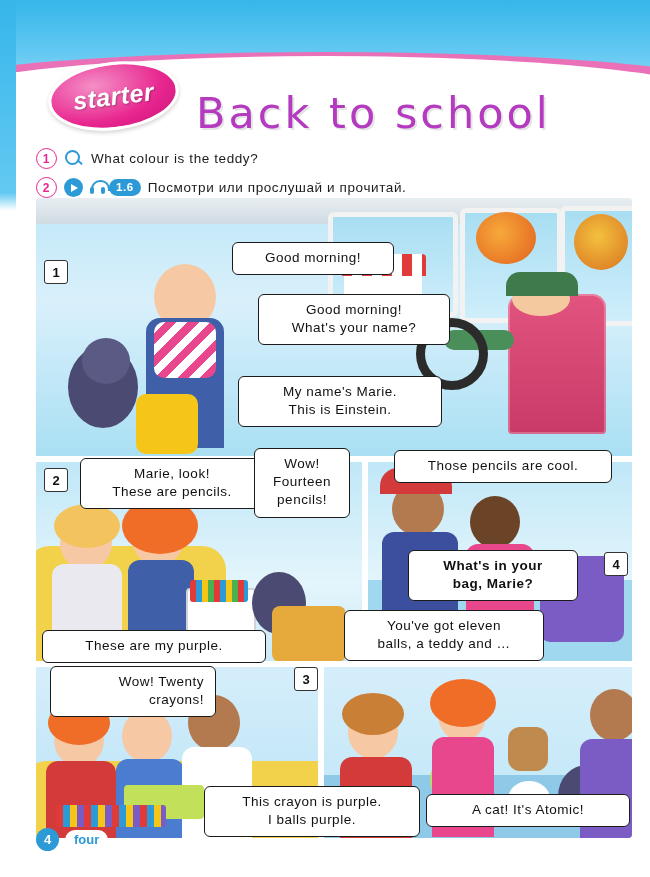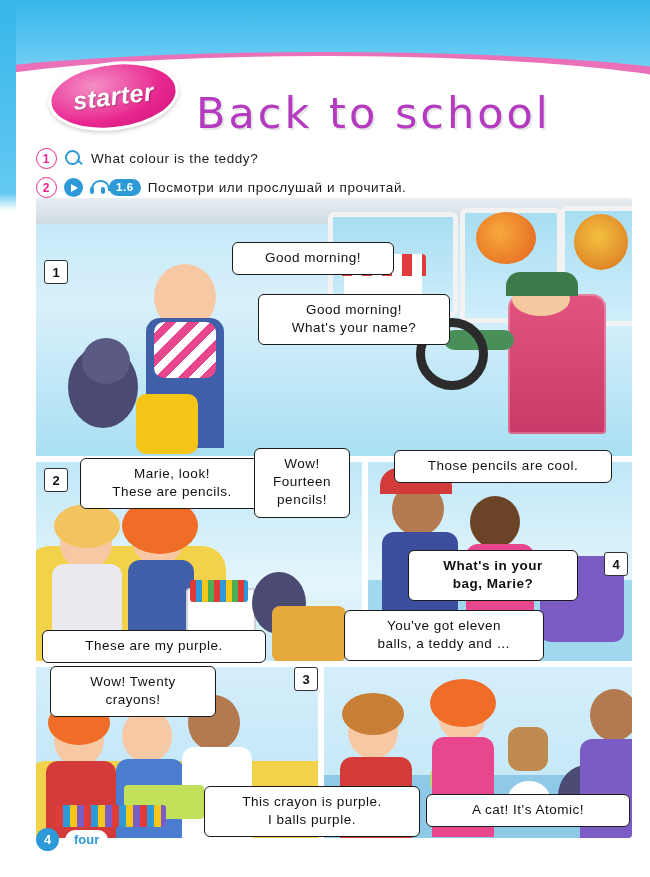--- a/index.html
+++ b/index.html
@@ -426,35 +426,37 @@
     </div>
 
     <div class="panel-div" style="left:0;top:258px;width:596px;height:6px;"></div>
     <div class="panel-div" style="left:326px;top:262px;width:6px;height:205px;"></div>
     <div class="panel-div" style="left:0;top:463px;width:596px;height:6px;"></div>
     <div class="panel-div" style="left:282px;top:467px;width:6px;height:173px;"></div>
 
     <div class="bubble" style="left:196px;top:44px;width:138px;">Good  morning!</div>
     <div class="bubble" style="left:222px;top:96px;width:168px;">Good  morning!
 What's  your  name?</div>
+    <div class="bubble" style="left:202px;top:178px;width:180px;">My  name's  Marie.
+This  is  Einstein.</div>
 
     <div class="bubble" style="left:44px;top:260px;width:160px;">Marie,  look!
 These  are  pencils.</div>
     <div class="bubble" style="left:218px;top:250px;width:72px;">Wow!
 Fourteen
 pencils!</div>
     <div class="bubble" style="left:358px;top:252px;width:194px;">Those  pencils  are  cool.</div>
 
     <div class="bubble" style="left:372px;top:352px;width:146px;font-weight:bold;">What's  in  your
 bag,  Marie?</div>
     <div class="bubble" style="left:308px;top:412px;width:176px;">You've  got  eleven
 balls,  a  teddy  and  …</div>
 
     <div class="bubble" style="left:6px;top:432px;width:200px;">These  are  my  purple.</div>
-    <div class="bubble" style="left:14px;top:468px;width:142px;">Wow!  Twenty
+    <div class="bubble" style="left:14px;top:468px;width:142px;text-align:right;">Wow!  Twenty
 crayons!</div>
 
     <div class="bubble" style="left:168px;top:588px;width:192px;">This  crayon  is  purple.
 I  balls  purple.</div>
     <div class="bubble" style="left:390px;top:596px;width:180px;">A  cat!  It's  Atomic!</div>
   </div>
 
   <div class="page-num">
     <div class="circle">4</div>
     <div class="word">four</div>

